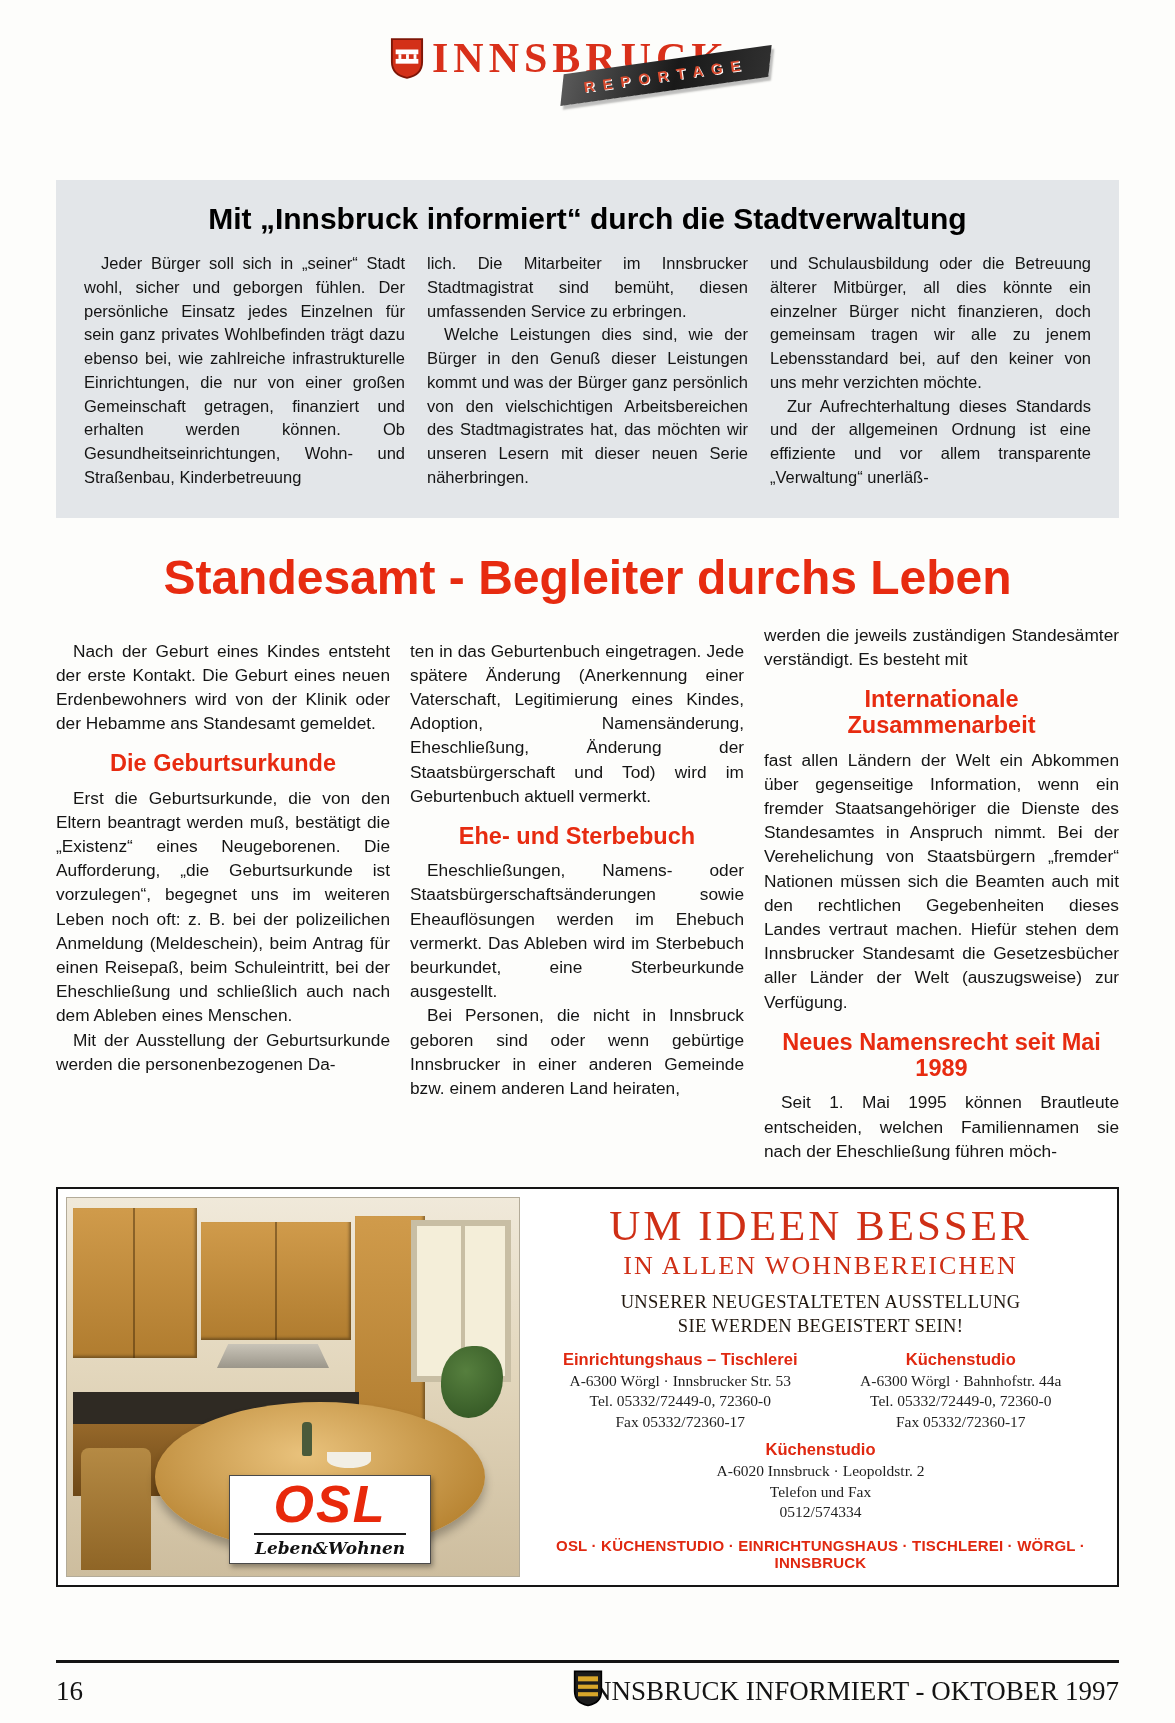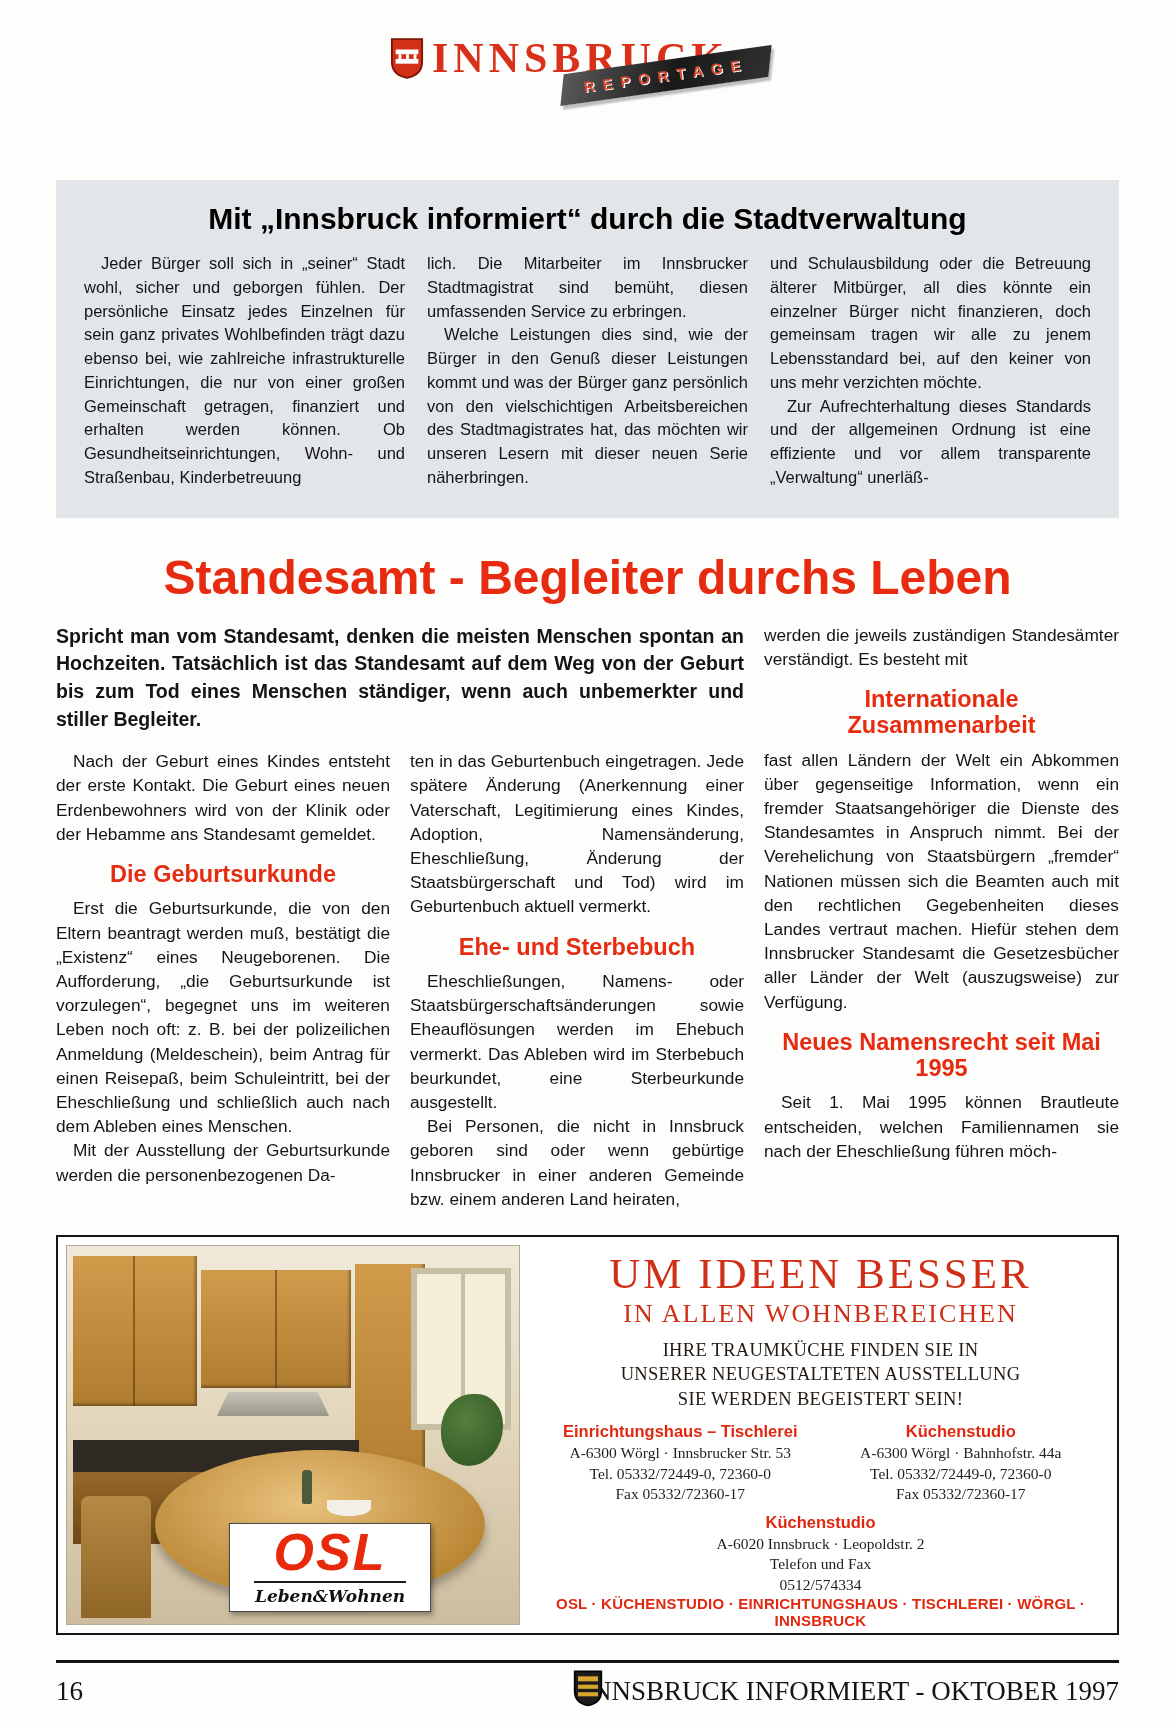--- a/index.html
+++ b/index.html
@@ -107,41 +107,40 @@
         <p>und Schulausbildung oder die Betreuung älterer Mitbürger, all dies könnte ein einzelner Bürger nicht finanzieren, doch gemeinsam tragen wir alle zu jenem Lebensstandard bei, auf den keiner von uns mehr verzichten möchte.</p>
         <p class="ind">Zur Aufrechterhaltung dieses Standards und der allgemeinen Ordnung ist eine effiziente und vor allem transparente „Verwaltung“ unerläß-</p>
       </div>
     </div>
   </div>
 
   <div class="main-headline">Standesamt - Begleiter durchs Leben</div>
 
   <div class="article">
     <div class="left-two">
-      <p class="lead">Spricht man vom Standesamt, denken die meisten Menschen spontan an Hochzeiten. Tatsächlich ist das Standesamt auf dem Weg von der Geburt bis zum Tod eines Menschen ständiger, wenn auch unbemerkter und stiller Begleiter.</p>
       <div class="two-cols">
         <div class="acol">
           <p class="ind">Nach der Geburt eines Kindes entsteht der erste Kontakt. Die Geburt eines neuen Erdenbewohners wird von der Klinik oder der Hebamme ans Standesamt gemeldet.</p>
           <div class="subhead">Die Geburtsurkunde</div>
           <p class="ind">Erst die Geburtsurkunde, die von den Eltern beantragt werden muß, bestätigt die „Existenz“ eines Neugeborenen. Die Aufforderung, „die Geburtsurkunde ist vorzulegen“, begegnet uns im weiteren Leben noch oft: z. B. bei der polizeilichen Anmeldung (Meldeschein), beim Antrag für einen Reisepaß, beim Schuleintritt, bei der Eheschließung und schließlich auch nach dem Ableben eines Menschen.</p>
           <p class="ind">Mit der Ausstellung der Geburtsurkunde werden die personenbezogenen Da-</p>
         </div>
         <div class="acol">
           <p>ten in das Geburtenbuch eingetragen. Jede spätere Änderung (Anerkennung einer Vaterschaft, Legitimierung eines Kindes, Adoption, Namensänderung, Eheschließung, Änderung der Staatsbürgerschaft und Tod) wird im Geburtenbuch aktuell vermerkt.</p>
           <div class="subhead">Ehe- und Sterbebuch</div>
           <p class="ind">Eheschließungen, Namens- oder Staatsbürgerschaftsänderungen sowie Eheauflösungen werden im Ehebuch vermerkt. Das Ableben wird im Sterbebuch beurkundet, eine Sterbeurkunde ausgestellt.</p>
           <p class="ind">Bei Personen, die nicht in Innsbruck geboren sind oder wenn gebürtige Innsbrucker in einer anderen Gemeinde bzw. einem anderen Land heiraten,</p>
         </div>
       </div>
     </div>
     <div class="col3">
       <p>werden die jeweils zuständigen Standesämter verständigt. Es besteht mit</p>
       <div class="subhead">Internationale Zusammenarbeit</div>
       <p>fast allen Ländern der Welt ein Abkommen über gegenseitige Information, wenn ein fremder Staatsangehöriger die Dienste des Standesamtes in Anspruch nimmt. Bei der Verehelichung von Staatsbürgern „fremder“ Nationen müssen sich die Beamten auch mit den rechtlichen Gegebenheiten dieses Landes vertraut machen. Hiefür stehen dem Innsbrucker Standesamt die Gesetzesbücher aller Länder der Welt (auszugsweise) zur Verfügung.</p>
-      <div class="subhead">Neues Namensrecht seit Mai 1995</div>
+      <div class="subhead">Neues Namensrecht seit Mai 1989</div>
       <p class="ind">Seit 1. Mai 1995 können Brautleute entscheiden, welchen Familiennamen sie nach der Eheschließung führen möch-</p>
     </div>
   </div>
 
   <div class="ad">
     <div class="ad-photo">
       <div class="cab doors" style="left:6px;top:10px;width:124px;height:150px;">
           <span class="split" style="left:60px;"></span>
         </div>
       <div class="cab doors" style="left:134px;top:24px;width:150px;height:118px;">
@@ -162,21 +161,20 @@
       <div class="item-cup"></div>
       <div class="osl">
         <div class="osl-name">OSL</div>
         <div class="osl-tag">Leben&amp;Wohnen</div>
       </div>
     </div>
     <div class="ad-right">
       <div class="ad-h1">UM IDEEN BESSER</div>
       <div class="ad-h2">IN ALLEN WOHNBEREICHEN</div>
       <div class="ad-copy">
-        <div>IHRE TRAUMKÜCHE FINDEN SIE IN</div>
         <div>UNSERER NEUGESTALTETEN AUSSTELLUNG</div>
         <div>SIE WERDEN BEGEISTERT SEIN!</div>
       </div>
       <div class="ad-cols">
         <div class="ad-col">
           <div class="ad-col-h">Einrichtungshaus – Tischlerei</div>
           <div class="ad-col-line">A-6300 Wörgl · Innsbrucker Str. 53</div>
           <div class="ad-col-line">Tel. 05332/72449-0, 72360-0</div>
           <div class="ad-col-line">Fax 05332/72360-17</div>
         </div>

